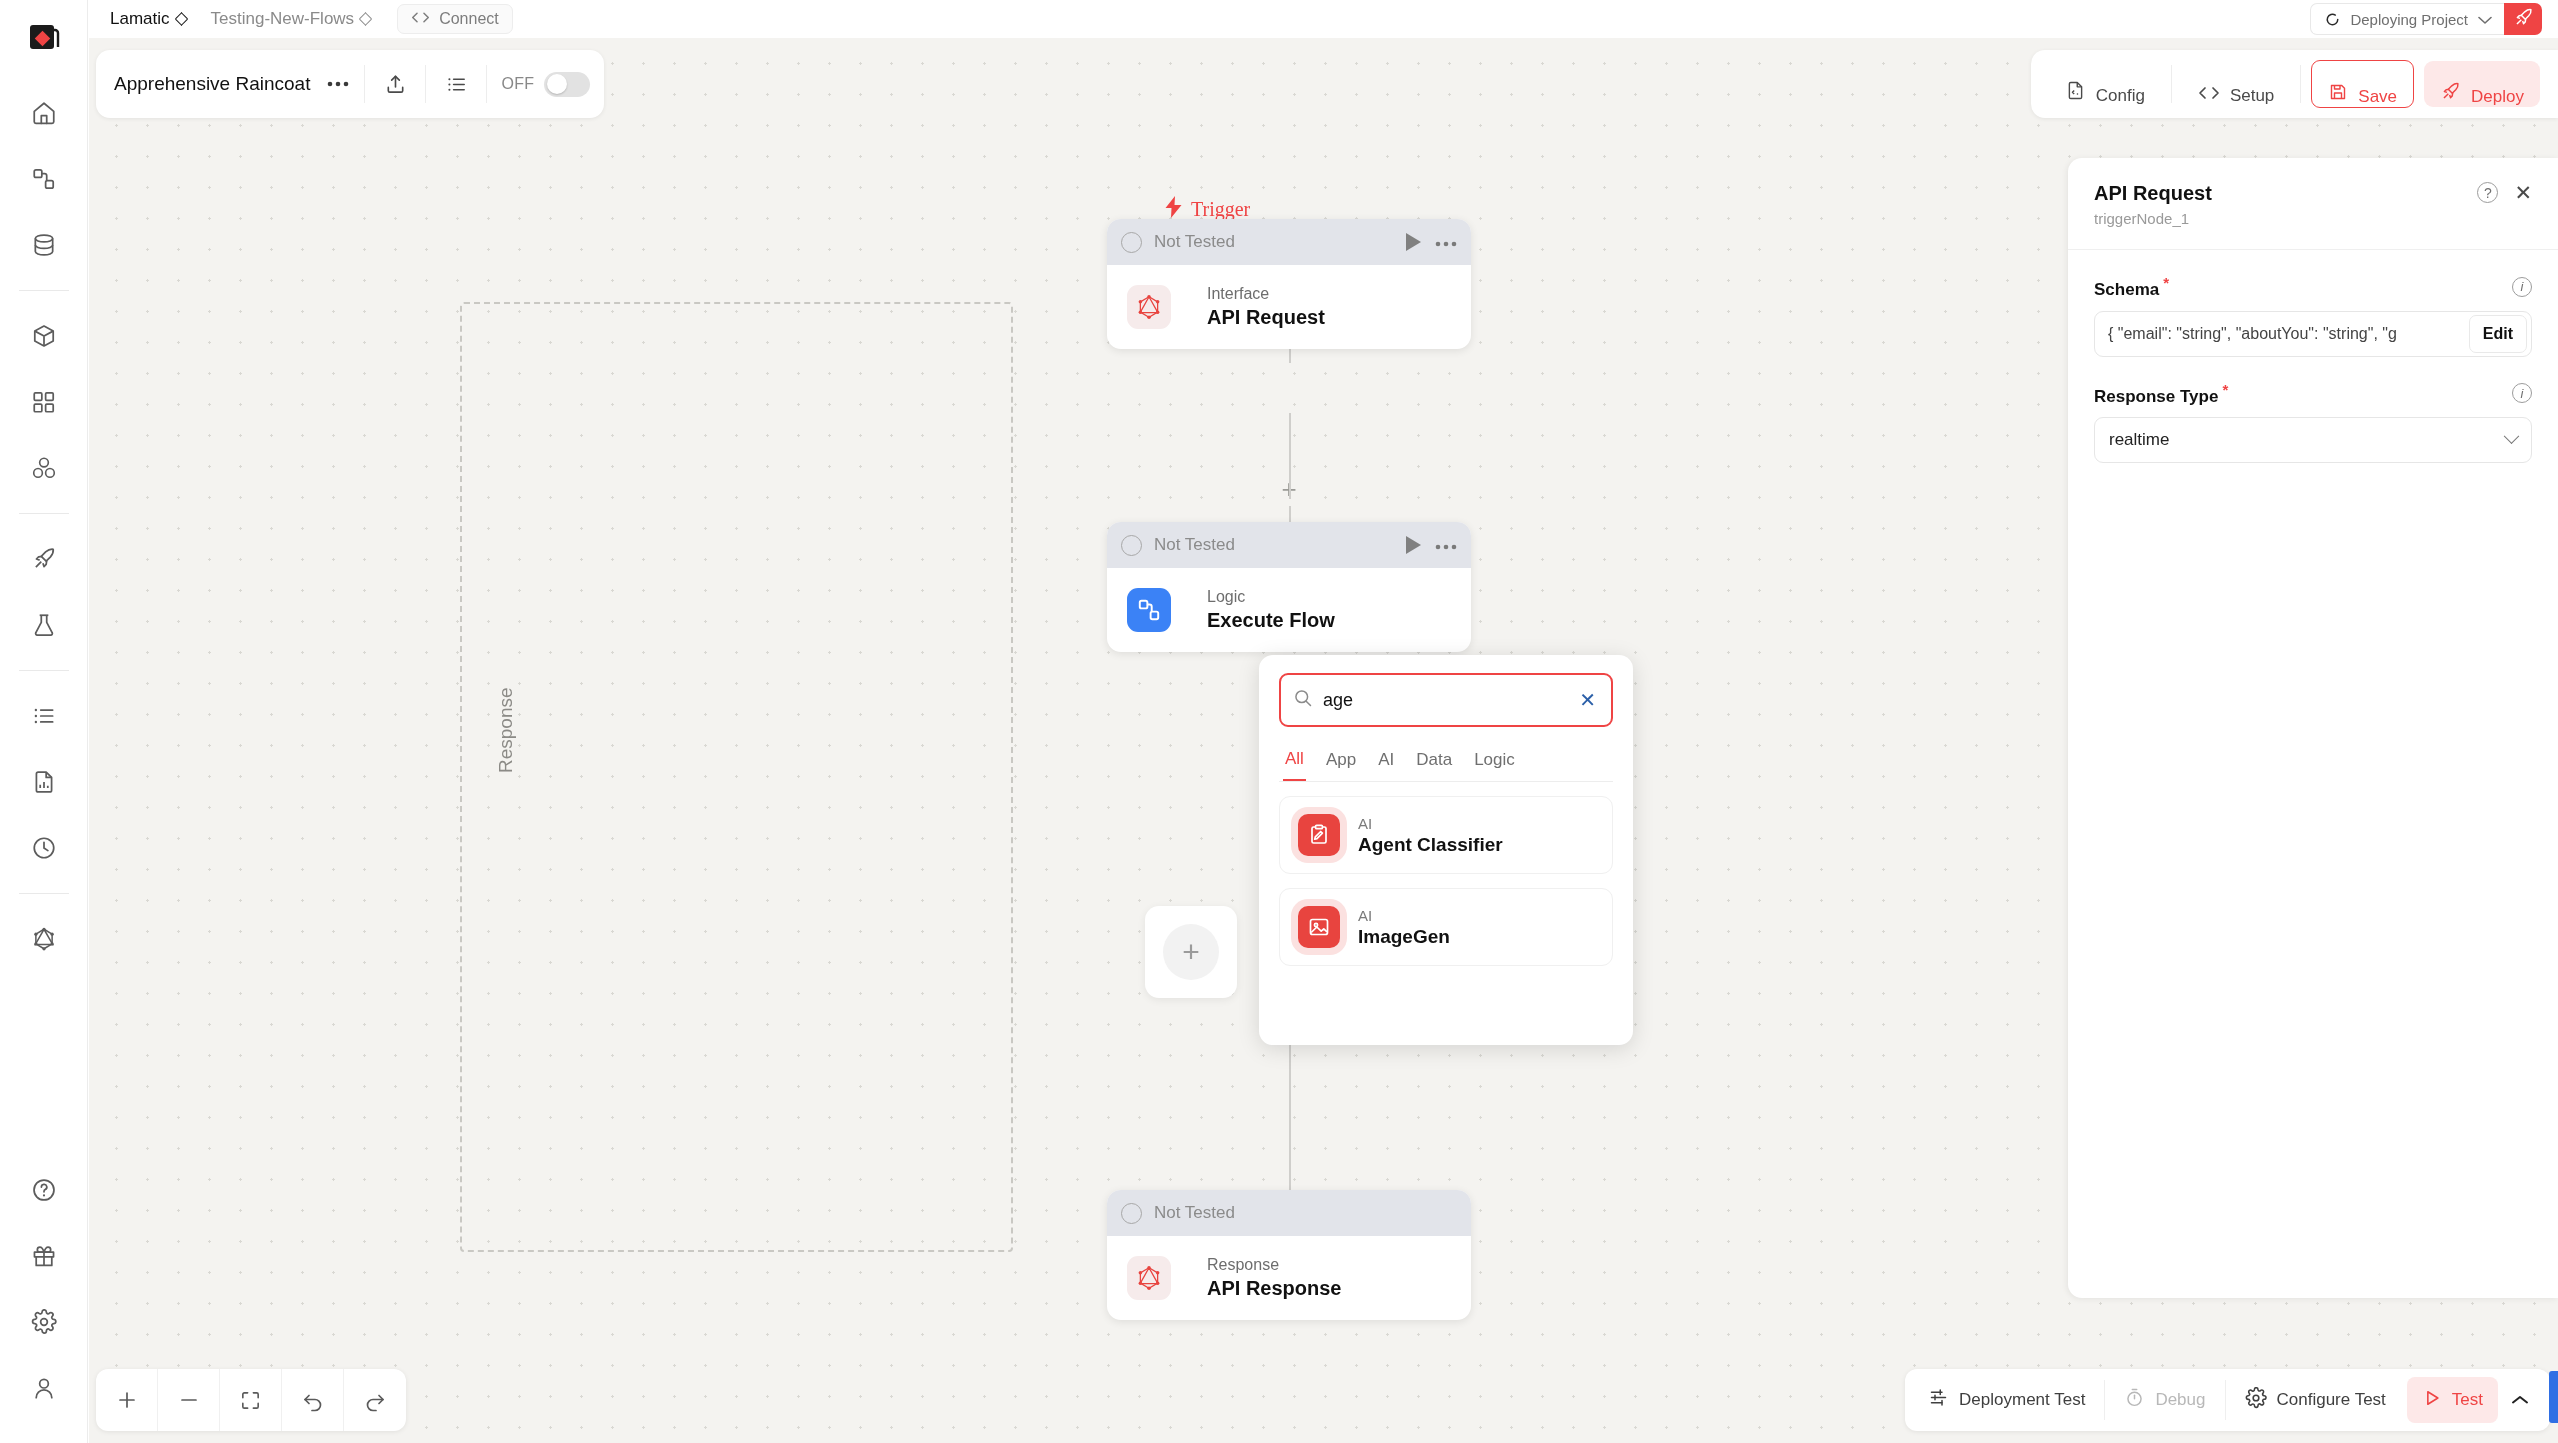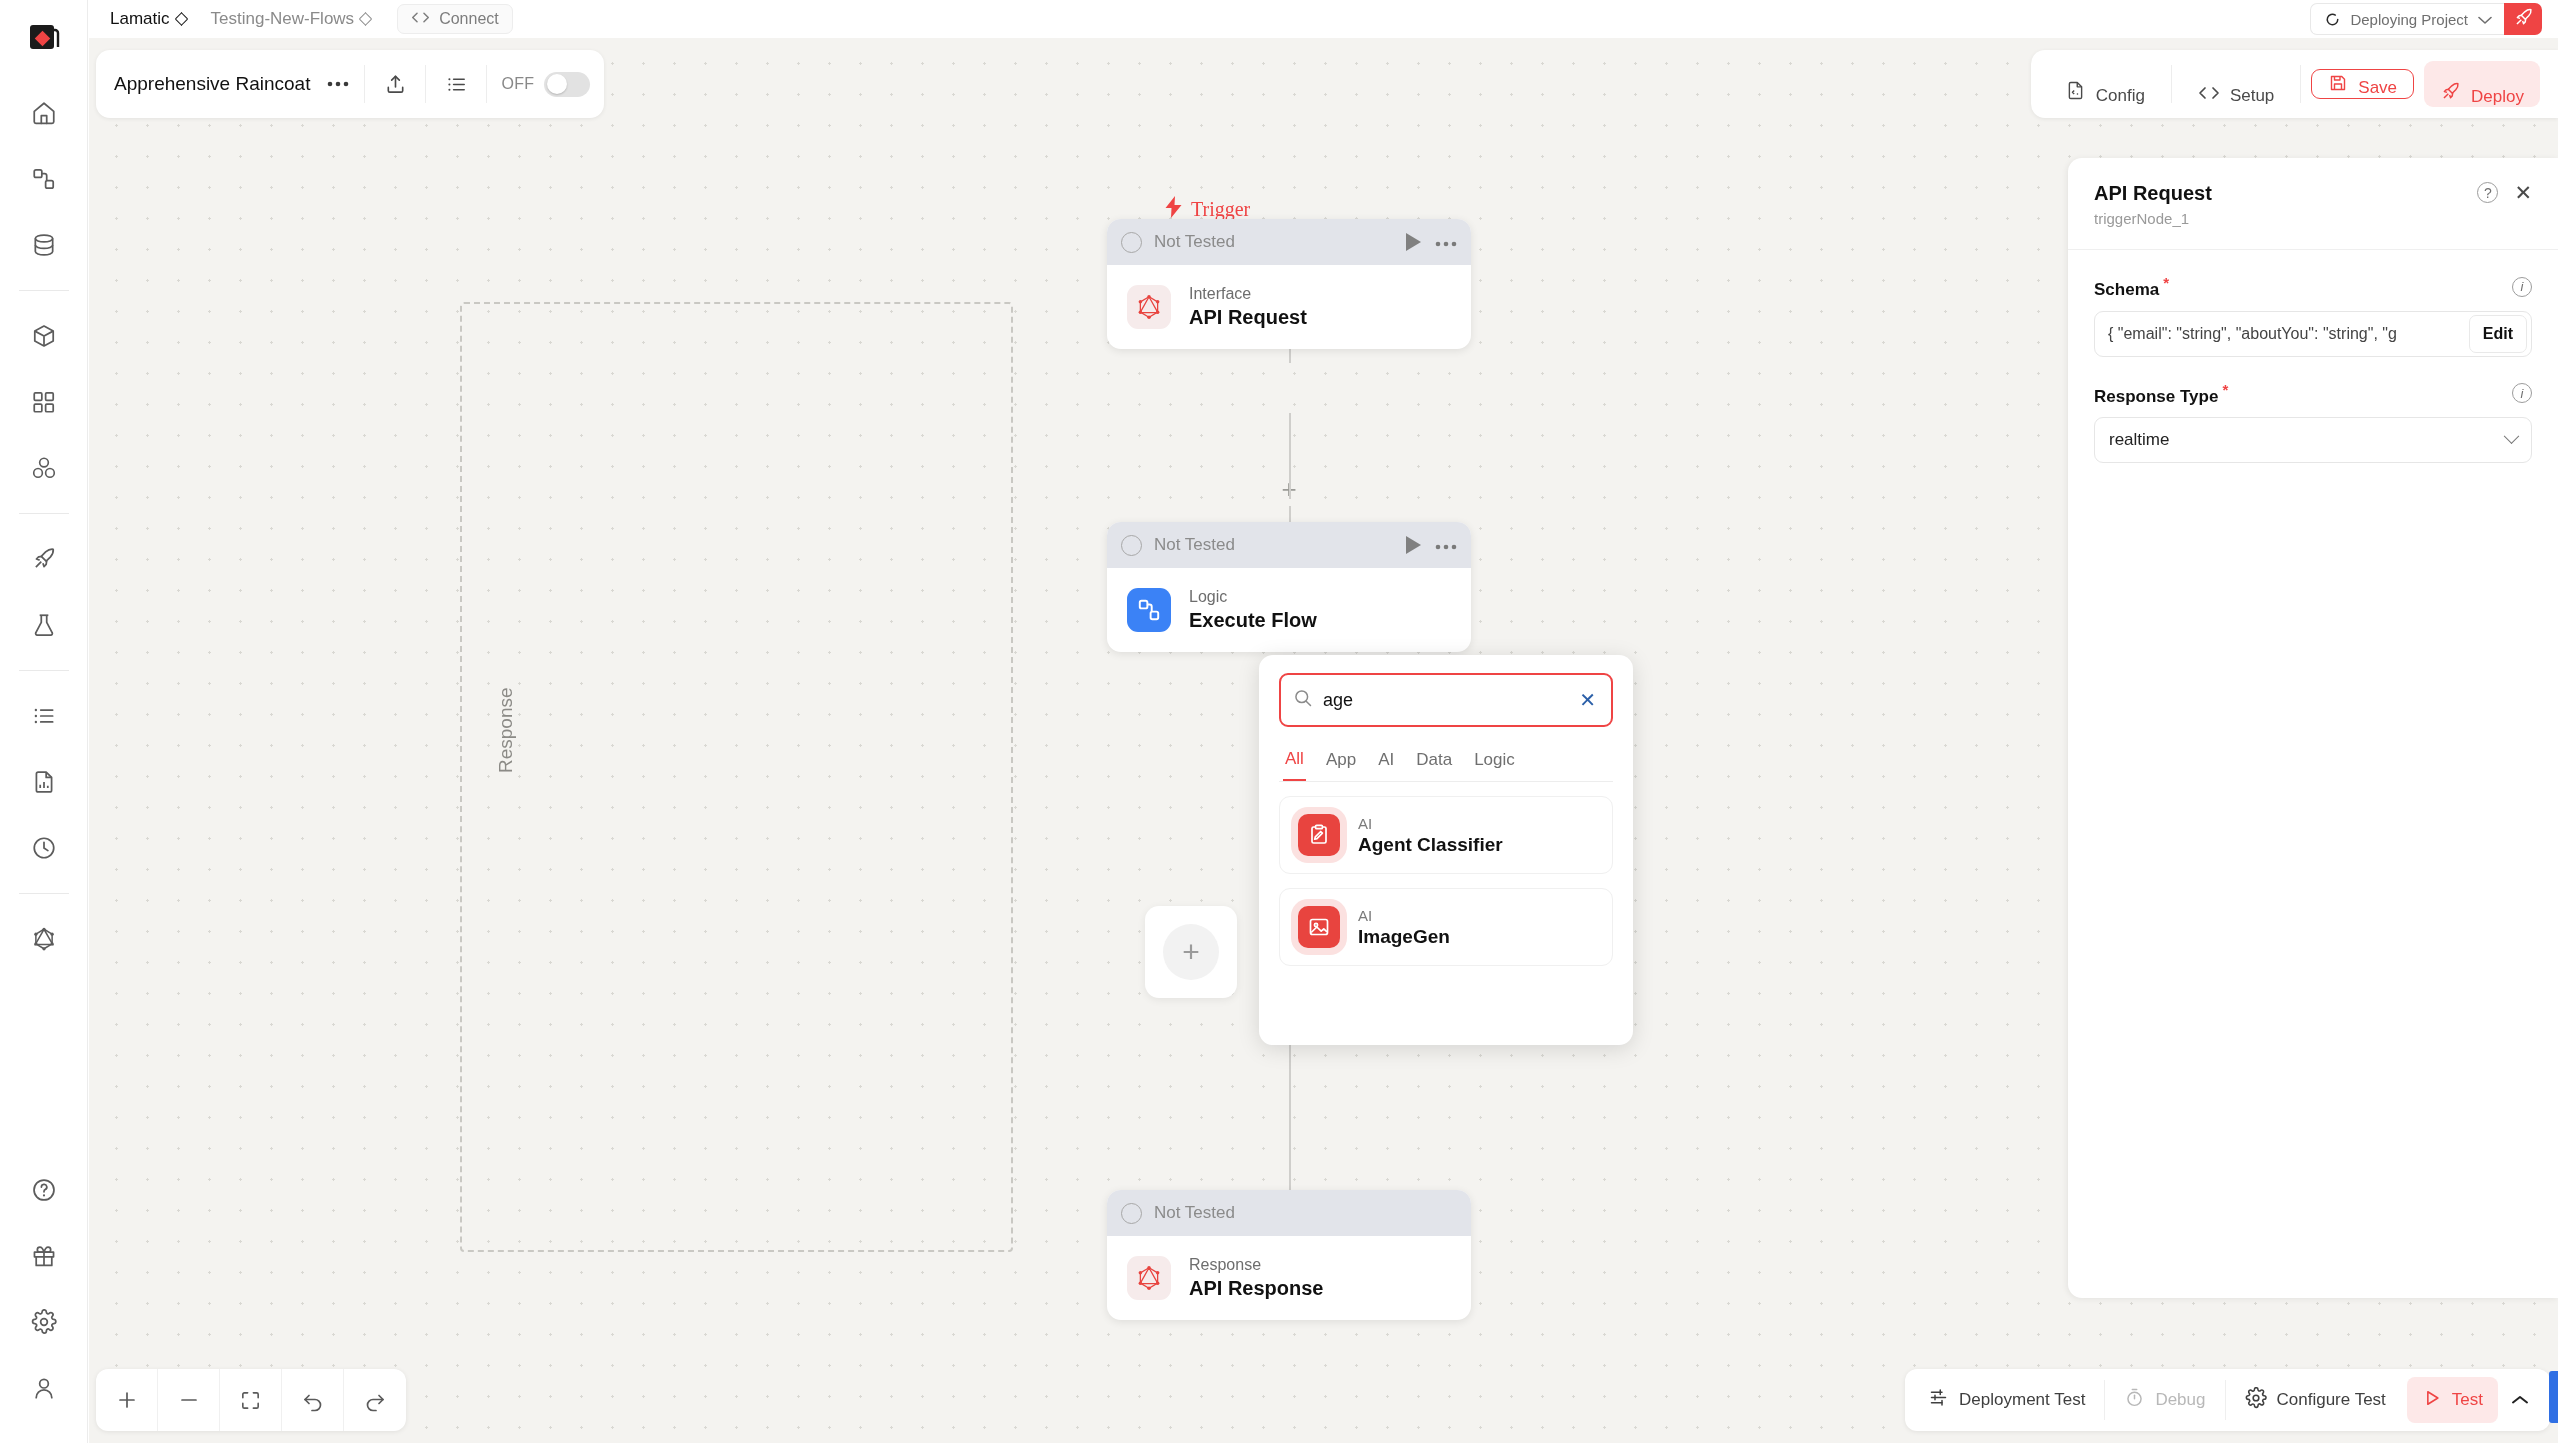--- a/index.html
+++ b/index.html
@@ -76,21 +76,21 @@
   .toggle .knob { position: absolute; top: 2.5px; left: 3px; width: 20px; height: 20px; border-radius: 50%; background: #fff; box-shadow: 0 1px 2px rgba(0,0,0,.2); }
 
   
   .flowactions {
     position: absolute; right: 0px; top: 50px; height: 68px;
     background: #fff; border-radius: 14px 0 0 14px; box-shadow: 0 1px 4px rgba(0,0,0,.07);
     display: flex; align-items: center; padding: 0 18px 0 18px; gap: 2px; z-index: 12;
   }
   .fa-btn { height: 44px; padding: 0 16px; display:flex; align-items:flex-end; gap: 10px;
     border-radius: 8px; font-size: 17px; color: #4a4a4a; cursor: pointer; }
-  .fa-save { border: 1px solid #ef4444; color: #ef4444; height: 30px; border-radius: 9px; }
+  .fa-save { border: 1px solid #ef4444; color: #ef4444; height: 48px; border-radius: 9px; }
   .fa-deploy { background: #fde8e8; color: #ef4444; height: 46px; border-radius: 9px; margin-left: 8px; }
 
   
   .canvas {
     position: absolute; left: 89px; top: 38px; width: 2469px; height: 1405px;
     background-color: #f4f3f0;
     background-image: radial-gradient(#d9d8d3 1.2px, transparent 1.2px);
     background-size: 31px 31px;
     background-position: 12px 10px;
     overflow: hidden;
@@ -132,21 +132,21 @@
     height: 46px; background: #e2e4ea; display: flex; align-items: center;
     padding: 0 14px 0 14px; gap: 12px;
   }
   .node-circle { width: 21px; height: 21px; border-radius: 50%; border: 1.6px solid #a7a7a7; }
   .node-status { font-size: 17px; color: #8b8b8b; }
   .node-head-right { margin-left: auto; display: flex; align-items: center; gap: 14px; }
   .play-tri {
     width: 0; height: 0; border-left: 15px solid #808080;
     border-top: 9px solid transparent; border-bottom: 9px solid transparent; cursor: pointer;
   }
-  .node-body { height: 84px; display: flex; align-items: center; padding: 0 20px; gap: 18px; }
+  .node-body { height: 84px; display: flex; align-items: center; padding: 0 20px; gap: 36px; }
   .node-ico { width: 44px; height: 44px; border-radius: 11px; display:flex; align-items:center; justify-content:center; }
   .node-ico.graphql { background: #f6ebeb; }
   .node-ico.logic { background: #3b82f6; }
   .node-type { font-size: 16px; color: #6d6d6d; margin-bottom: 3px; }
   .node-name { font-size: 20px; color: #111; font-weight: 700; }
 
   
   .addcard {
     position: absolute; left: 1056px; top: 868px; width: 92px; height: 92px;
     background: #fff; border-radius: 14px; box-shadow: 0 2px 8px rgba(0,0,0,.07);

